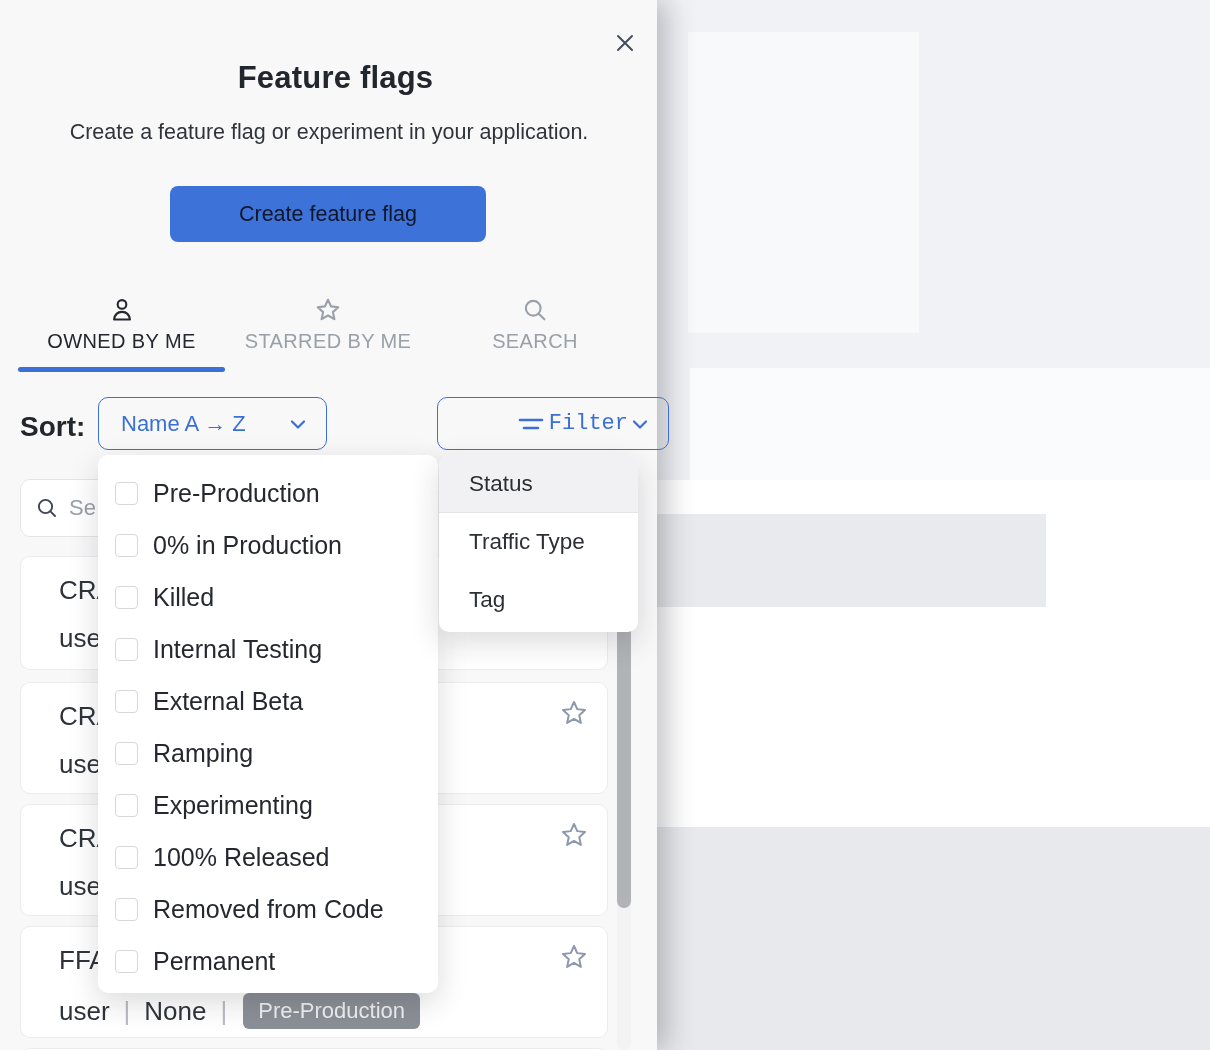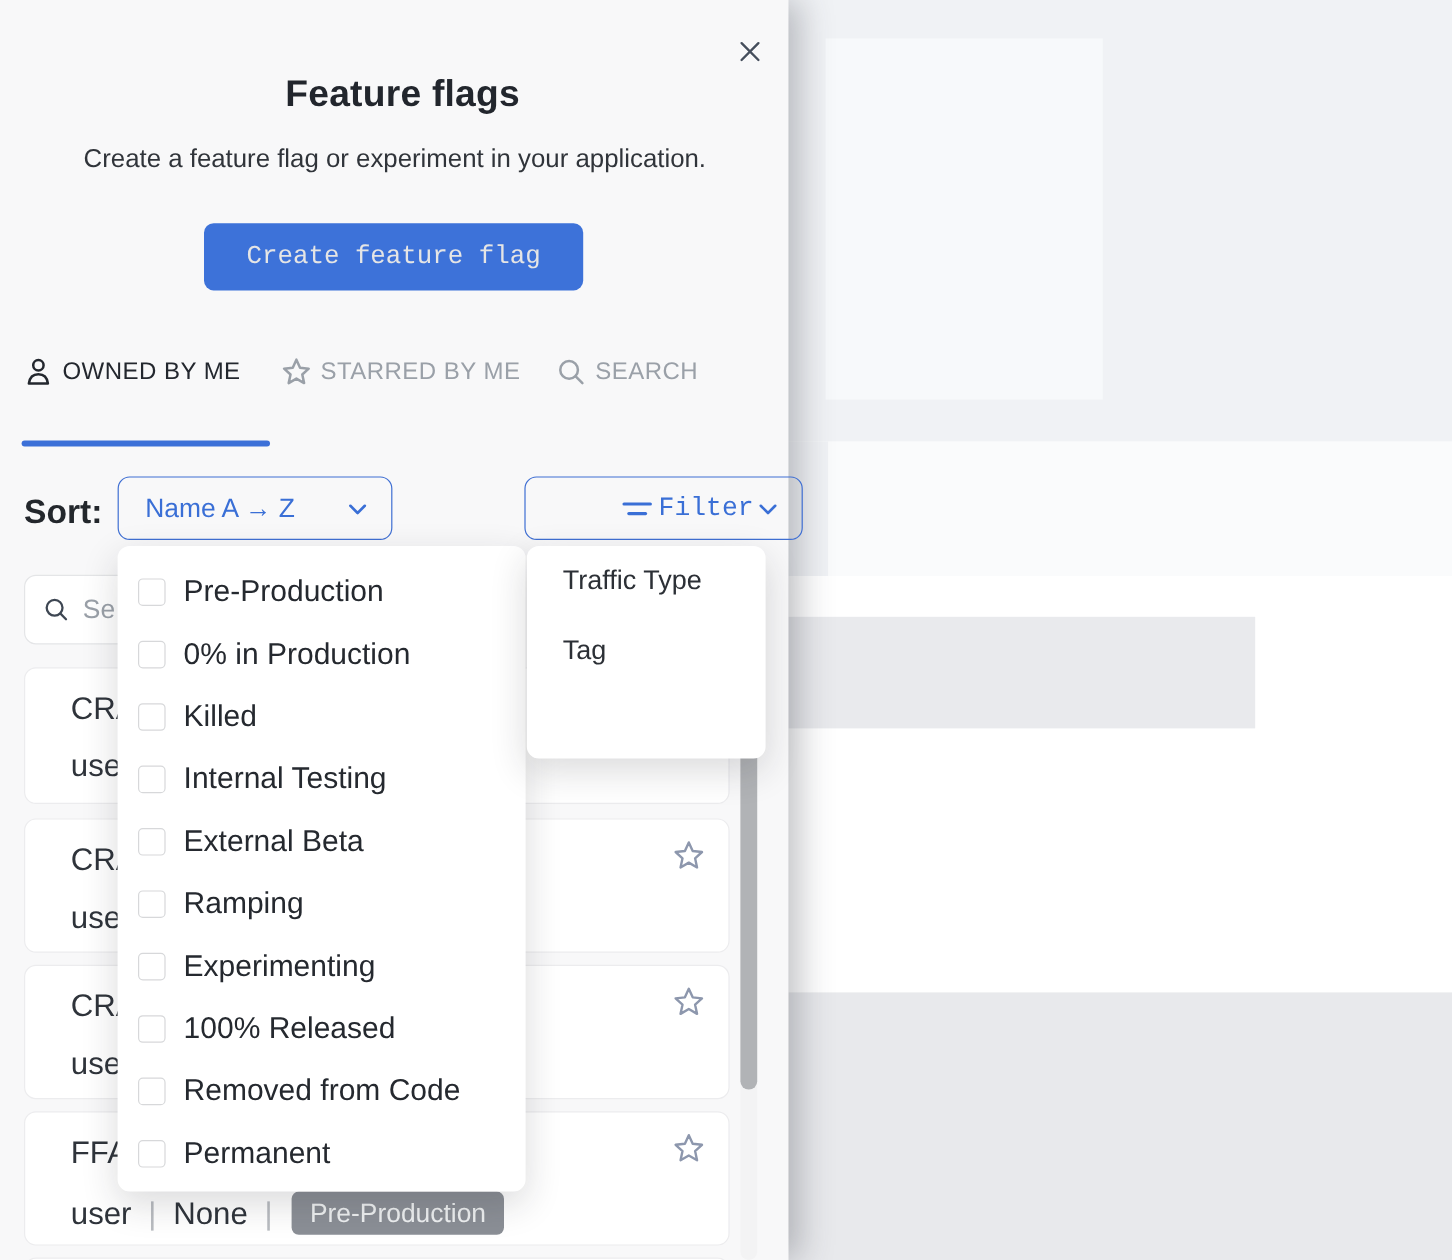--- a/index.html
+++ b/index.html
@@ -17,24 +17,24 @@
   
   .modal { position:absolute; left:0; top:0; width:657px; height:1050px; background:#f8f8f9;
            box-shadow:10px 0 26px rgba(52,57,66,.30); z-index:1; }
 
   .close-btn { position:absolute; top:26px; right:15px; width:34px; height:34px; border:none; background:transparent; cursor:pointer; display:flex; align-items:center; justify-content:center; }
 
   .title    { position:absolute; top:60px; left:0; width:671px; text-align:center; font-size:31px; font-weight:bold; color:#22262d; letter-spacing:.2px; }
   .subtitle { position:absolute; top:120px; left:0; width:658px; text-align:center; font-size:21.5px; color:#30343a; }
 
   .cta { position:absolute; left:170px; top:186px; width:316px; height:56px; background:#3d72d9; border:none; border-radius:8px;
-         color:#e5e5e5; font-size:21.5px; font-family:Liberation Mono, monospace; cursor:pointer; }
-
-  
-  .tab { position:absolute; top:296px; display:flex; flex-direction:row; align-items:center; gap:6px; cursor:pointer; }
+         color:#0f172a; font-size:21.5px; font-family:Liberation Sans, sans-serif; cursor:pointer; }
+
+  
+  .tab { position:absolute; top:296px; display:flex; flex-direction:column; align-items:center; gap:6px; cursor:pointer; }
   .tab .lbl { font-size:20px; letter-spacing:.4px; color:#9aa0a8; white-space:nowrap; }
   .tab.active .lbl { color:#23272e; }
   .tab-owned   { left:18px;  width:207px; }
   .tab-starred { left:233px; width:190px; }
   .tab-search  { left:462px; width:146px; }
   .tab-underline { position:absolute; left:18px; top:367px; width:207px; height:5px; background:#3c70d8; border-radius:3px; }
 
   
   .sort-label { position:absolute; left:20px; top:411px; font-size:28px; font-weight:bold; color:#23272c; }
   .pill-btn { position:absolute; top:397px; height:53px; background:transparent; border:1.5px solid #3f6fd3; border-radius:10px;
@@ -248,17 +248,18 @@
       <span class="checkbox"></span>
       <span class="lbl">Removed from Code</span>
     </div>
     <div class="status-row">
       <span class="checkbox"></span>
       <span class="lbl">Permanent</span>
     </div>
   </div>
 
   <div class="filter-menu">
+    <div class="filter-item highlighted">Status</div>
     <div class="filter-item">Traffic Type</div>
     <div class="filter-item">Tag</div>
   </div>
 
 </div>
 
 </body></html>

